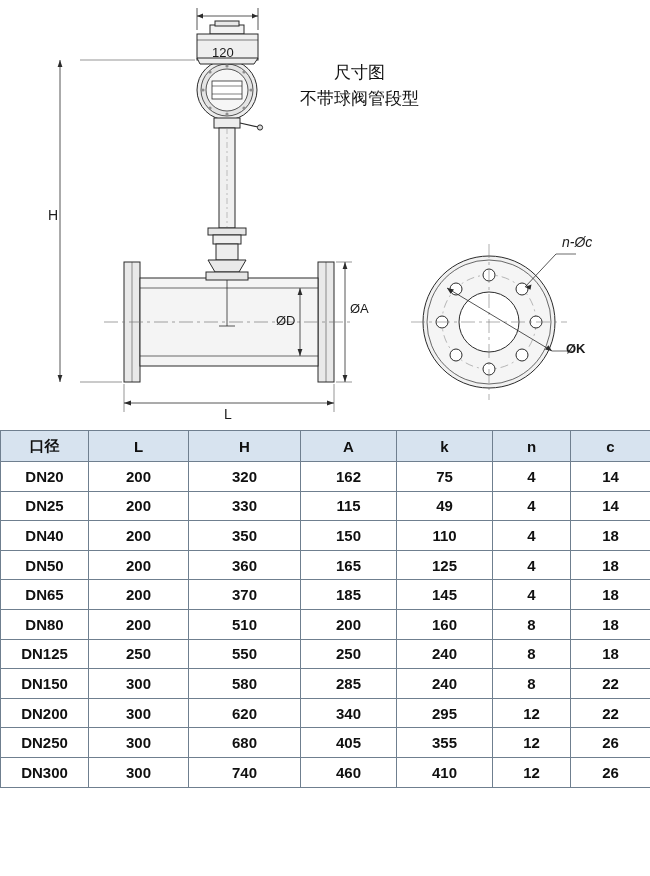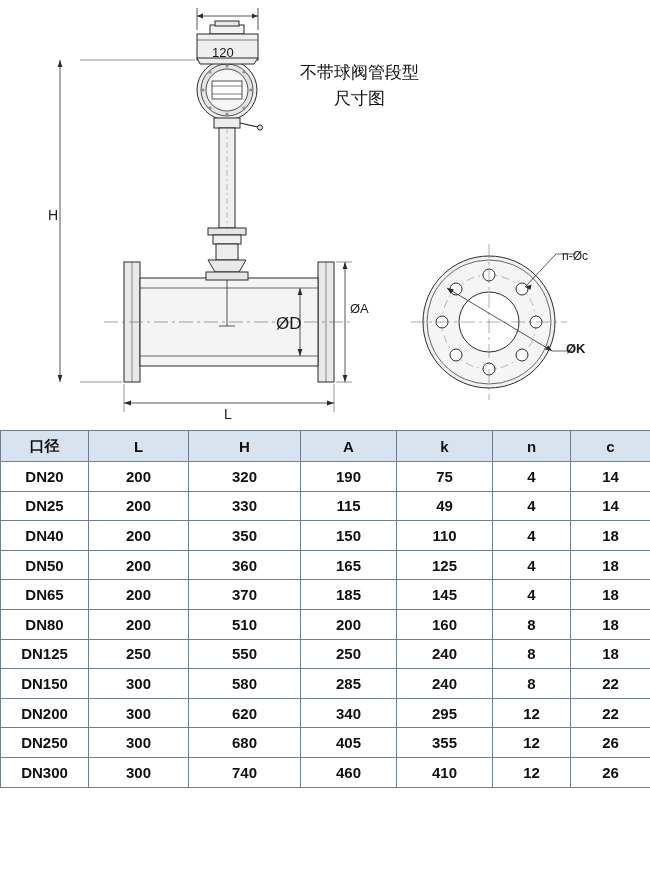--- a/index.html
+++ b/index.html
@@ -220,35 +220,35 @@
           <line x1="552" y1="351" x2="572" y2="351" stroke-width="0.7"></line>
 
           <line x1="525" y1="287" x2="556" y2="254" stroke-width="0.8"></line>
           <path d="M525,287 L531.5,284.5 L530.5,289.8 Z" fill="#2b2b2b" stroke="none"></path>
           <line x1="556" y1="254" x2="576" y2="254" stroke-width="0.7"></line>
         </g>
       </g>
     </svg>
 
     <div id="title-block">
+      <div>尺寸图</div>
       <div>不带球阀管段型</div>
-      <div>尺寸图</div>
     </div>
 
     <div class="annot" style="left:212px; top:0px; font-size:13px;margin-top:44px;">120</div>
 
     <div class="annot" style="left:48px; top:205px; font-size:14px;">H</div>
 
     <div class="annot" style="left:224px; top:404px; font-size:14px;">L</div>
 
-    <div class="annot" style="left:276px; top:312px; font-size:17px;">ØD</div>
+    <div class="annot" style="left:276px; top:312px; font-size:13px;">ØD</div>
 
     <div class="annot" style="left:350px; top:300px; font-size:13px;">ØA</div>
 
-    <div class="annot" style="left:562px; top:248px; font-size:12px;">n-Øc</div>
+    <div class="annot" style="left:562px; top:232px; font-size:14px;font-style:italic;">n-Øc</div>
 
     <div class="annot" style="left:566px; top:340px; font-size:13px;font-weight:bold;">ØK</div>
   </div>
 
   <div id="table-wrap">
     <table class="dims">
       <colgroup>
         <col class="c0">
           <col class="c1">
           <col class="c2">
@@ -266,21 +266,21 @@
           <th>k</th>
           <th>n</th>
           <th>c</th>
         </tr>
       </thead>
       <tbody>
         <tr>
           <td>DN20</td>
           <td>200</td>
           <td>320</td>
-          <td>190</td>
+          <td>162</td>
           <td>75</td>
           <td>4</td>
           <td>14</td>
         </tr>
         <tr>
           <td>DN25</td>
           <td>200</td>
           <td>330</td>
           <td>115</td>
           <td>49</td>

